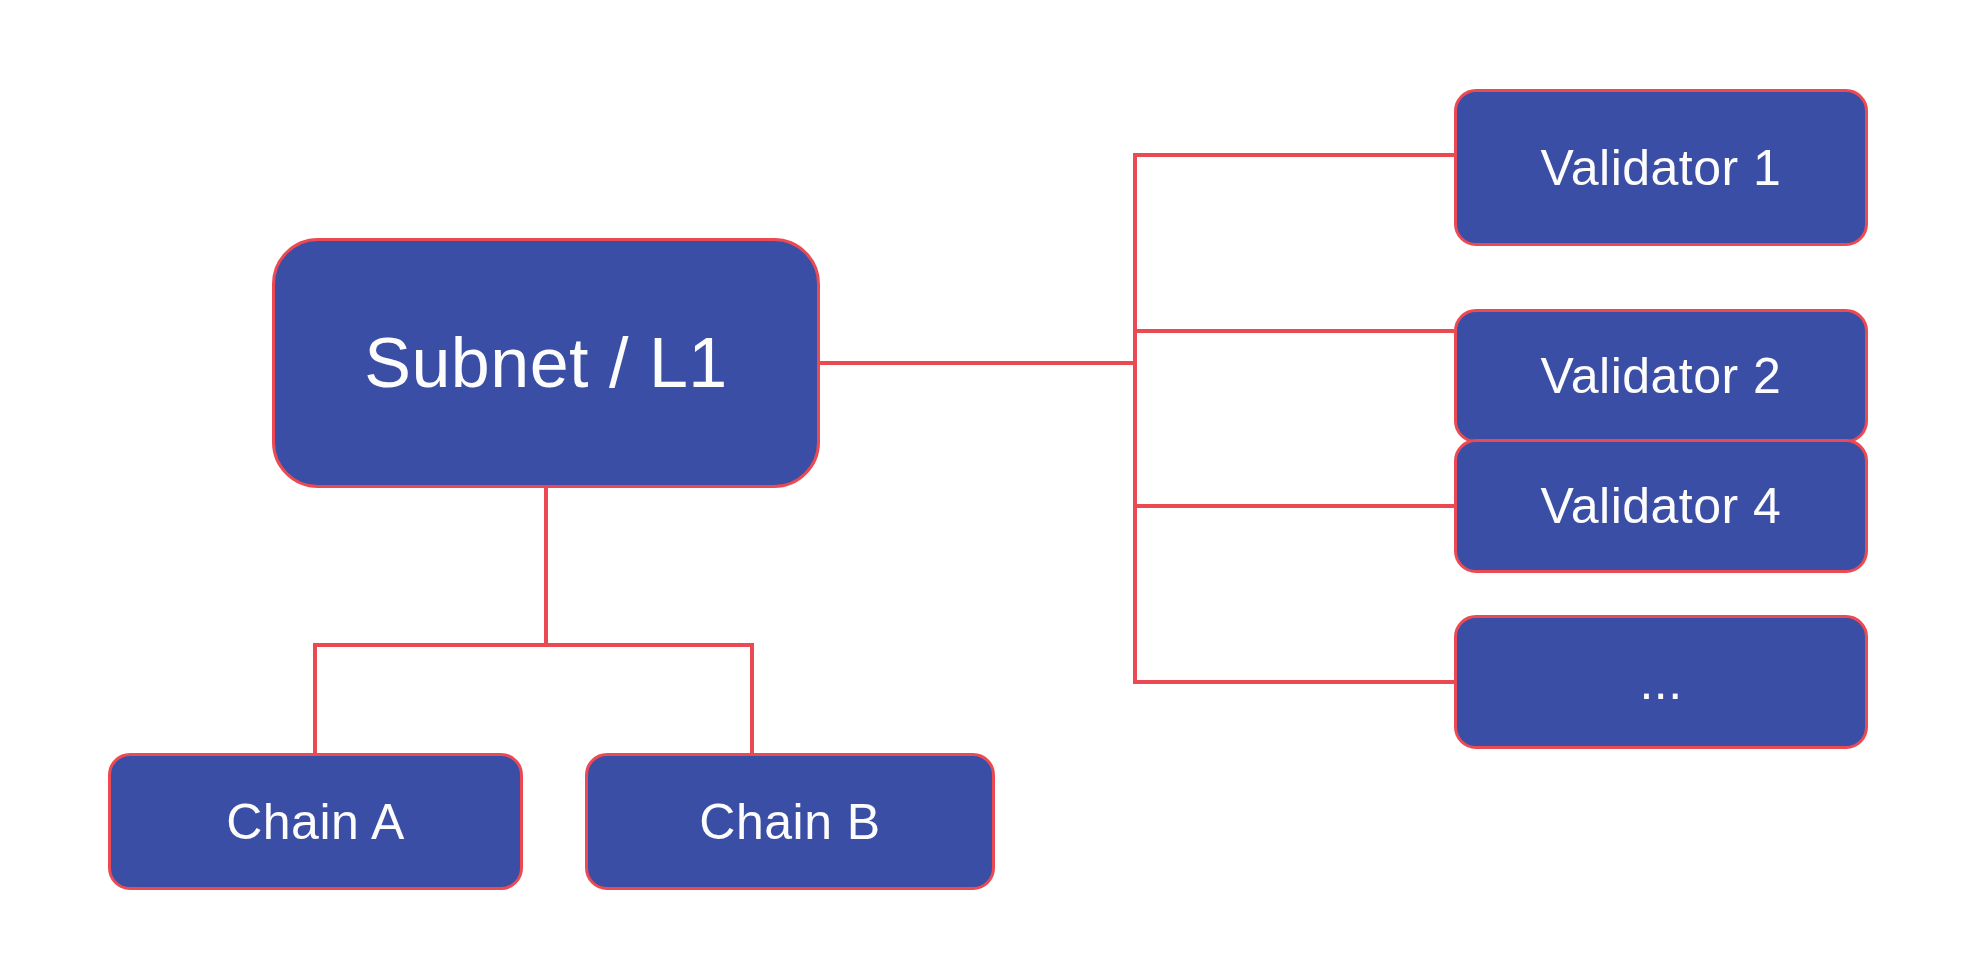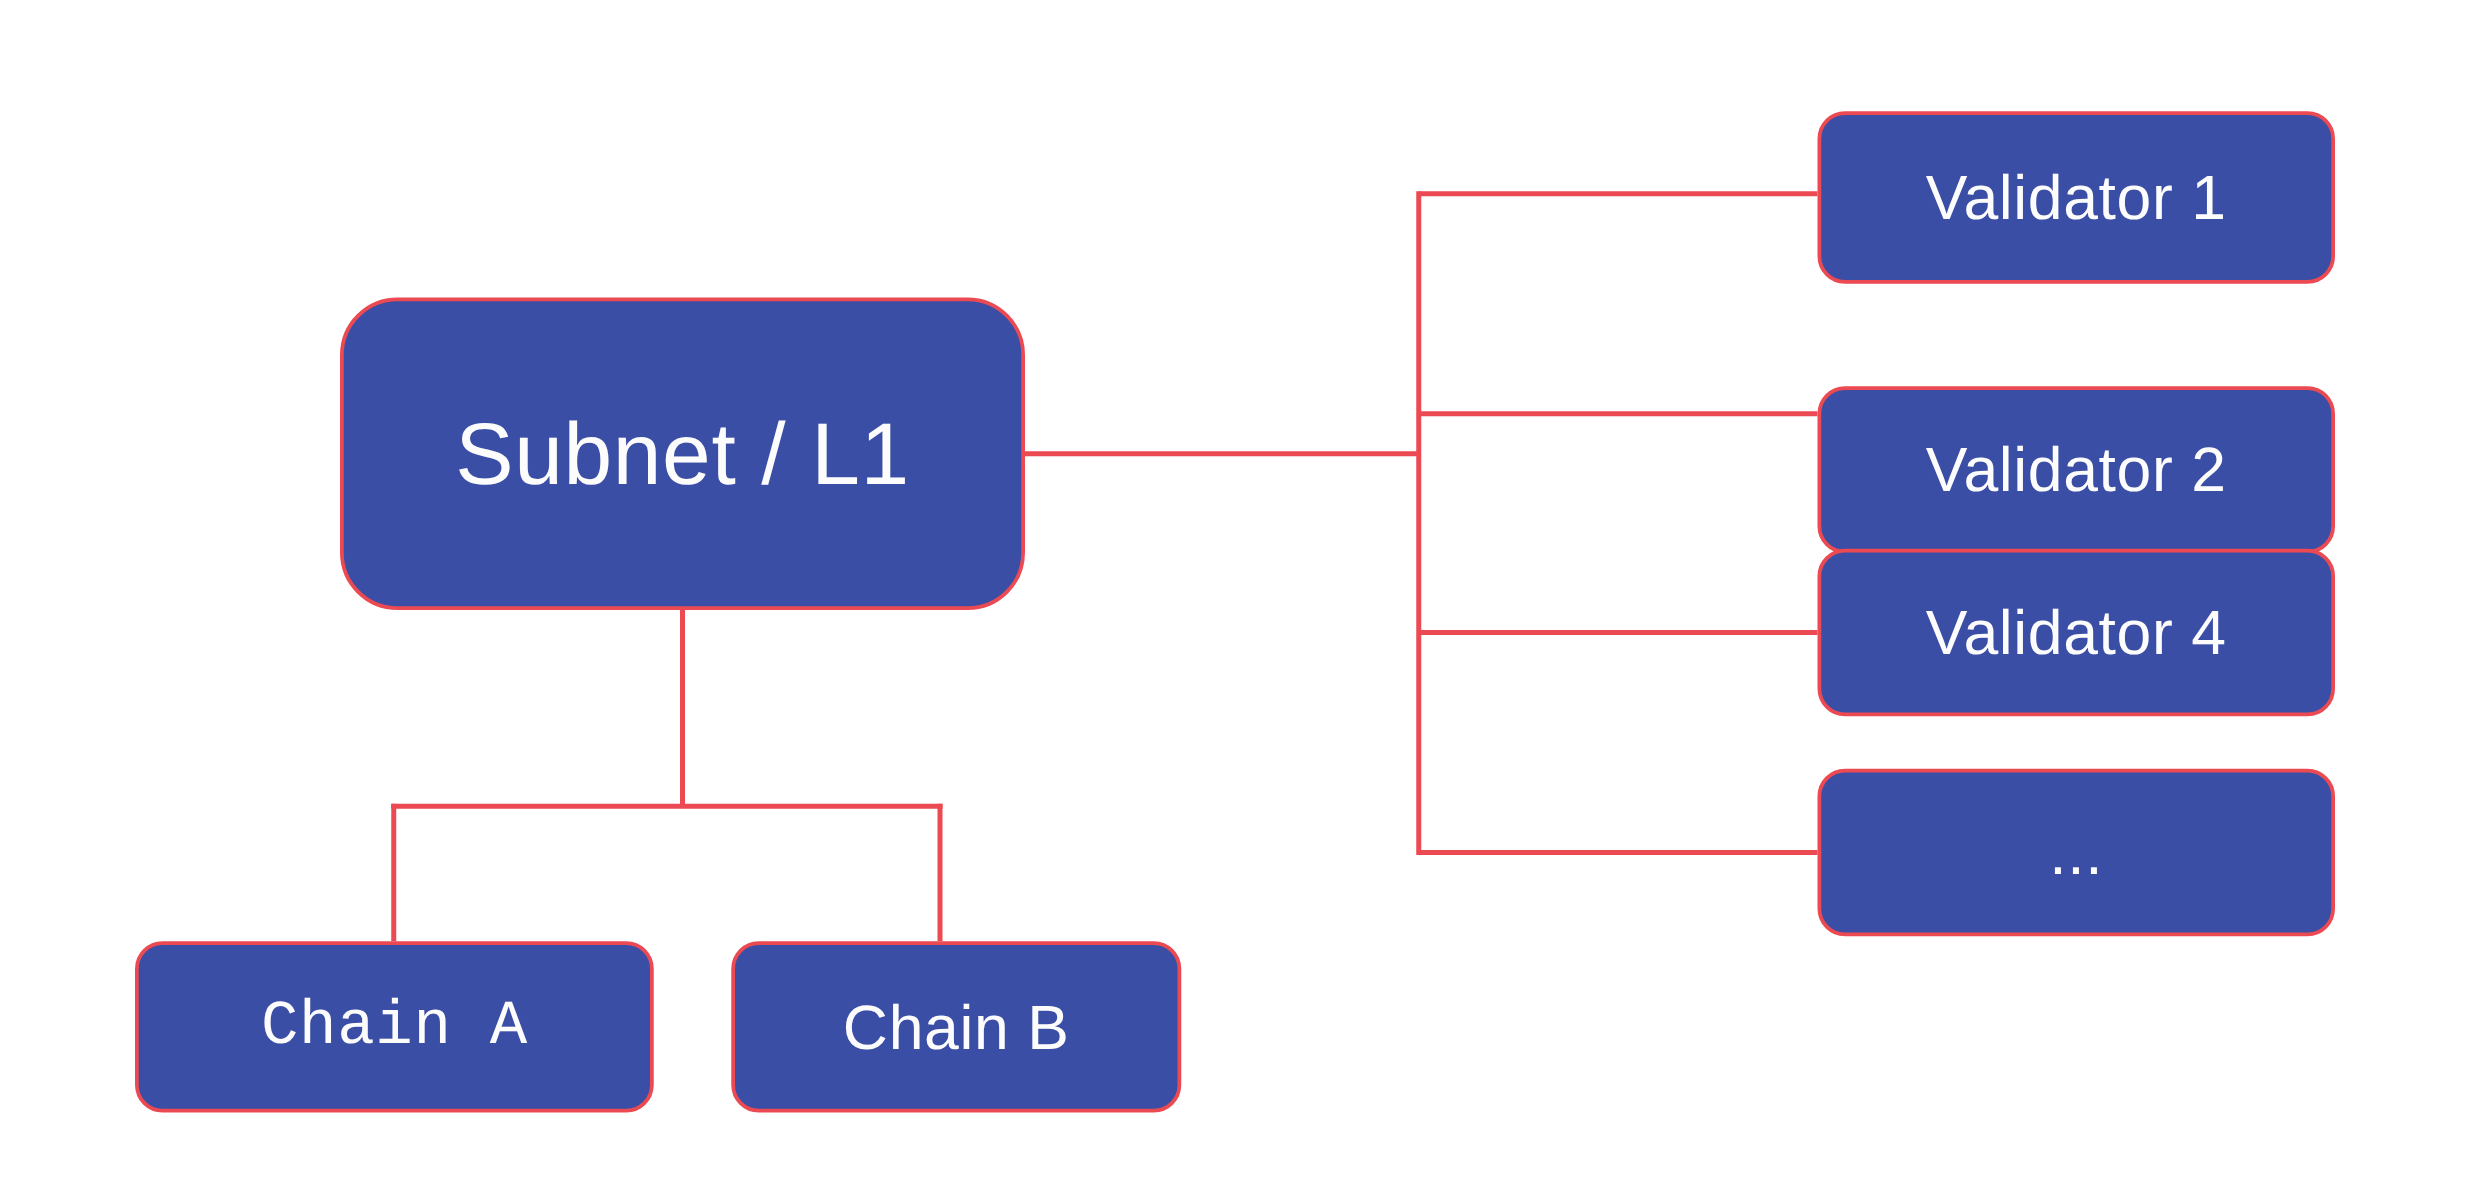--- a/index.html
+++ b/index.html
@@ -29,23 +29,23 @@
   .node-root {
     left: 272px; top: 238px;
     width: 548px; height: 250px;
     border-radius: 46px;
     font-size: 70px;
   }
   .node-small {
     border-radius: 22px;
     font-size: 50px;
   }
-  .node-chain-a { left: 108px; top: 753px; width: 415px; height: 137px; font-family: Liberation Mono, monospace; }
-  .node-chain-b { left: 585px; top: 753px; width: 360px; height: 137px; }
-  .node-v1 { left: 1454px; top: 89px;  width: 414px; height: 138px; }
+  .node-chain-a { left: 108px; top: 753px; width: 415px; height: 137px; }
+  .node-chain-b { left: 585px; top: 753px; width: 410px; height: 137px; }
+  .node-v1 { left: 1454px; top: 89px;  width: 414px; height: 157px; }
   .node-v2 { left: 1454px; top: 263px; width: 414px; height: 134px; margin-top: 46px; }
   .node-v3 { left: 1454px; top: 439px; width: 414px; height: 134px; }
   .node-v4 { left: 1454px; top: 615px; width: 414px; height: 134px; }
   .line {
     position: absolute;
     background: #EC4A52;
   }
   
   .line-main       { left: 820px;  top: 361px; width: 315px; height: 4px; }
   .line-trunk      { left: 1133px; top: 153px; width: 4px;   height: 531px; }

